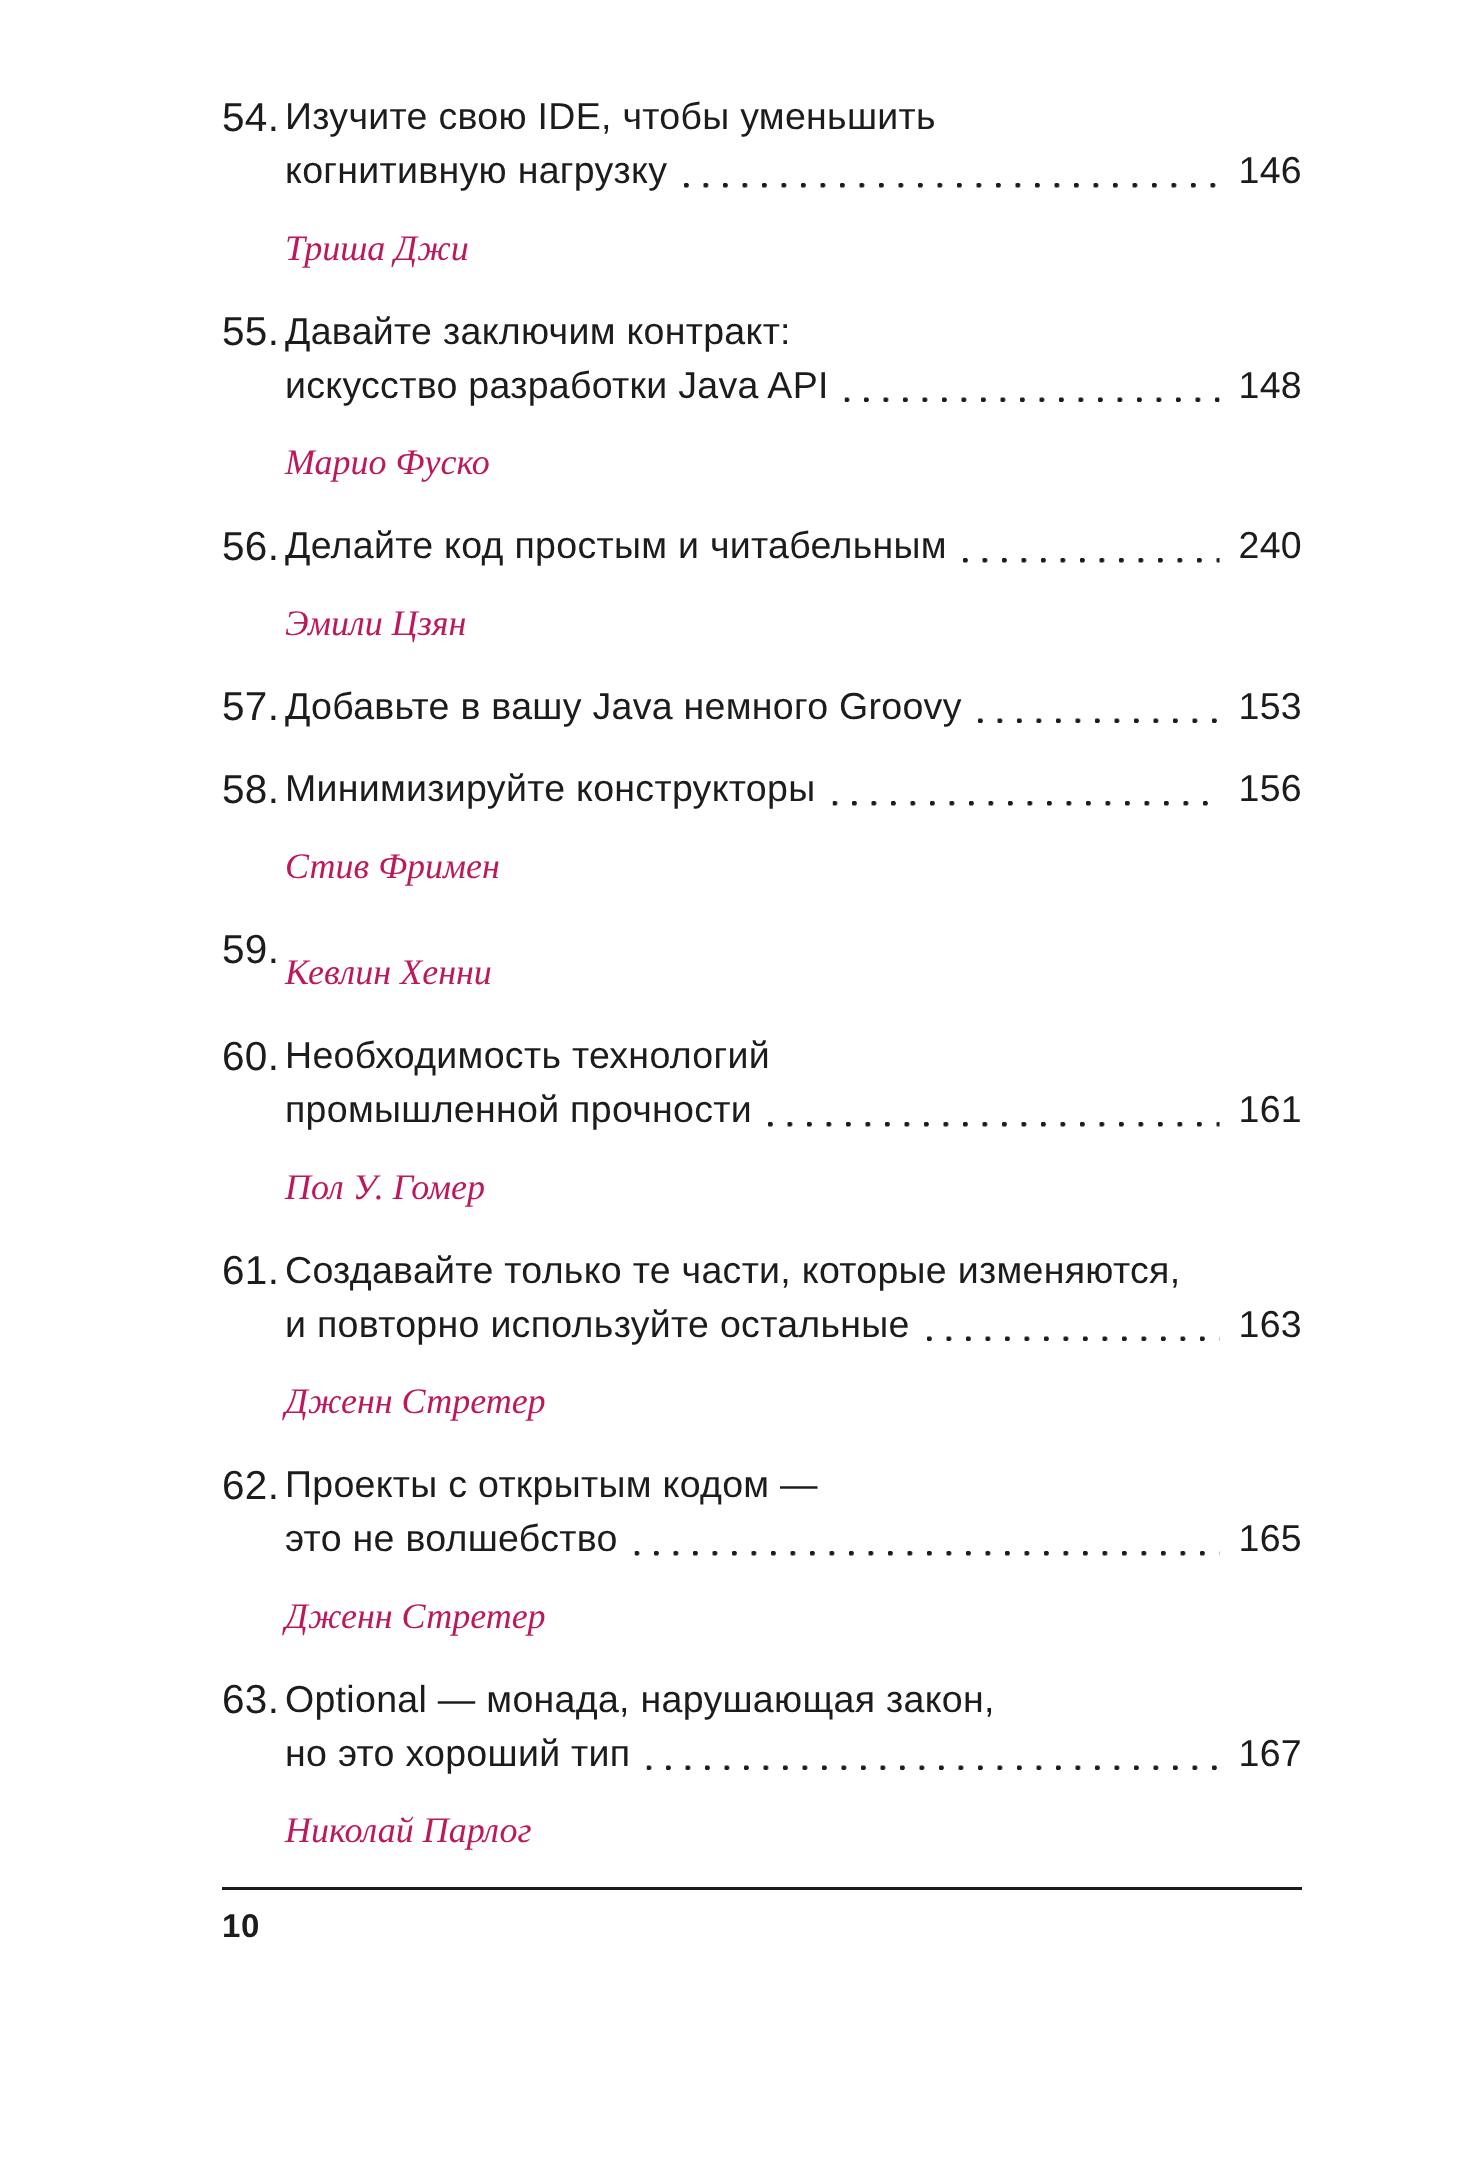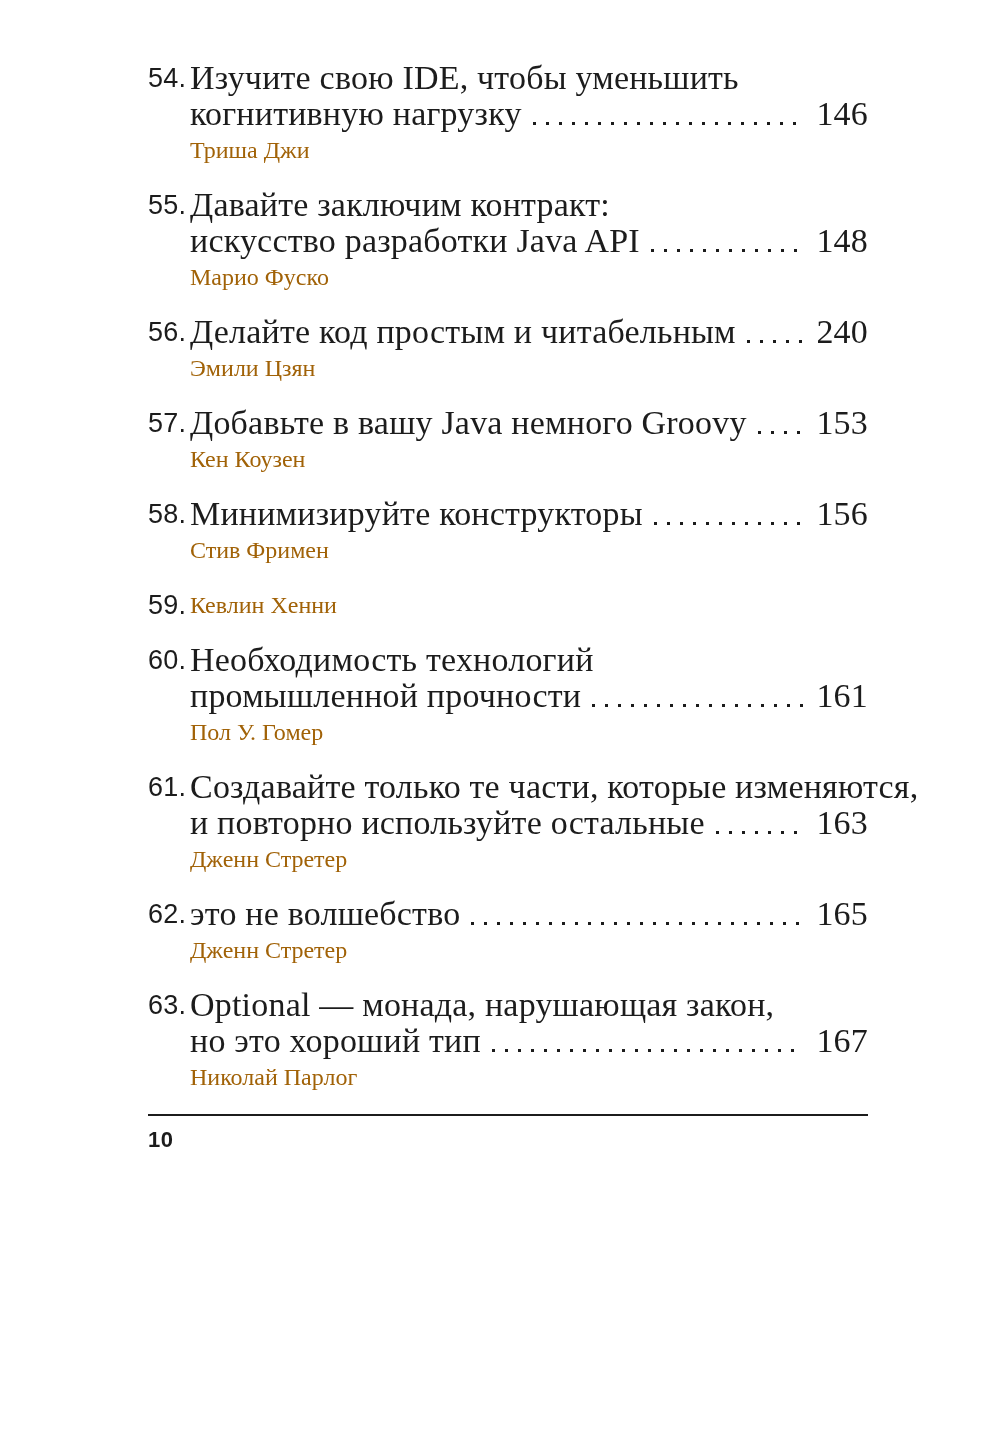--- a/index.html
+++ b/index.html
@@ -24,46 +24,46 @@
     margin-bottom: 19px;
   }
   .num {
     font-size: 27px;
     line-height: 36px;
     letter-spacing: 0.2px;
     white-space: nowrap;
   }
   .body { min-width: 0; }
   .line {
-    font-size: 34px;
+    font-size: 25px;
     line-height: 36px;
     letter-spacing: 0.2px;
     white-space: nowrap;
-    font-family: Liberation Serif, serif;
   }
   .line.last { display: flex; align-items: center; }
   .line.last .t { white-space: nowrap; }
   .dots {
     flex: 1 1 auto;
     align-self: flex-end;
     height: 3px;
     margin: 0 13px 7px 11px;
     background-image: radial-gradient(circle at 1.5px 1.5px, #1c1c1c 1.45px, transparent 1.95px);
     background-size: 13px 3px;
     background-repeat: repeat-x;
     background-position: left bottom;
     min-width: 20px;
   }
   .pg { white-space: nowrap; }
   .author {
-    margin-top: 0;
+    margin-top: 16px;
     font-family: "Liberation Serif", serif;
+    font-style: italic;
     font-size: 24px;
     line-height: 36px;
-    color: #a16207;
+    color: #be185d;
   }
   .footer { margin-top: 16px; }
   .rule {
     height: 0;
     border: none;
     border-top: 2px solid #1c1c1c;
     margin: 0;
   }
   .folio {
     margin-top: 11px;
@@ -116,21 +116,20 @@
   </section>
 
   <section class="entry">
     <div class="num">57.</div>
     <div class="body">
           <div class="line last">
             <span class="t">Добавьте в вашу Java немного Groovy</span>
             <span class="dots"></span>
             <span class="pg">153</span>
           </div>
-          <div class="author">Кен Коузен</div>
         </div>
   </section>
 
   <section class="entry">
     <div class="num">58.</div>
     <div class="body">
           <div class="line last">
             <span class="t">Минимизируйте конструкторы</span>
             <span class="dots"></span>
             <span class="pg">156</span>
@@ -168,20 +167,21 @@
             <span class="dots"></span>
             <span class="pg">163</span>
           </div>
           <div class="author">Дженн Стретер</div>
         </div>
   </section>
 
   <section class="entry">
     <div class="num">62.</div>
     <div class="body">
+          <div class="line">Проекты с открытым кодом —</div>
           <div class="line last">
             <span class="t">это не волшебство</span>
             <span class="dots"></span>
             <span class="pg">165</span>
           </div>
           <div class="author">Дженн Стретер</div>
         </div>
   </section>
 
   <section class="entry">

